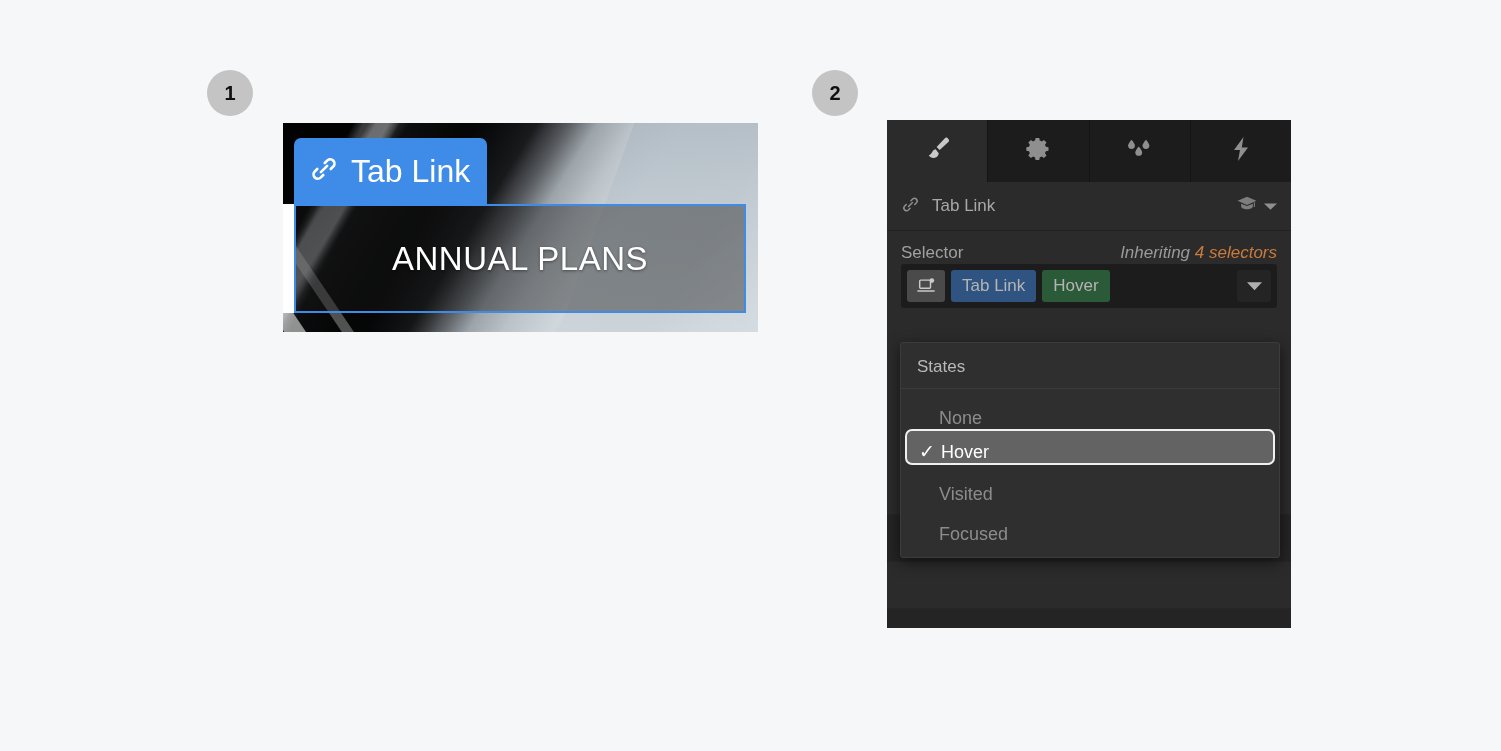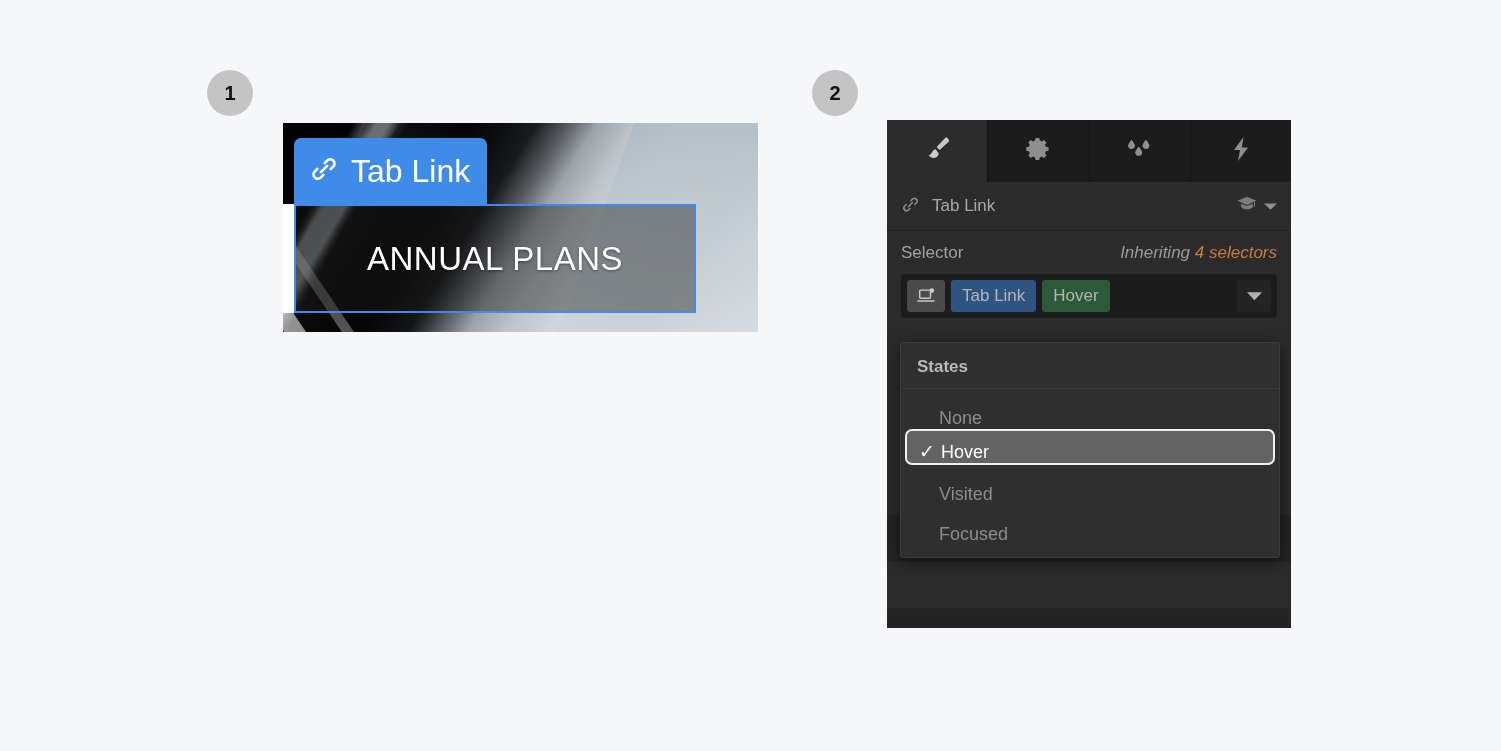--- a/index.html
+++ b/index.html
@@ -79,21 +79,21 @@
     position: absolute;
     background: rgba(255,255,255,0.55);
     transform: rotate(-34deg);
   }
 
   
   #tab-link-element {
     position: absolute;
     left: 11px;
     top: 81px;
-    width: 402px;
+    width: 452px;
     height: 109px;
     box-sizing: border-box;
     border: 2px solid #3e8ce8;
     background: rgba(25,25,25,0.42);
     display: flex;
     align-items: center;
     justify-content: center;
   }
   #tab-link-element .elem-text {
     color: #ffffff;
@@ -185,21 +185,21 @@
     gap: 6px;
   }
 
   .selector-section {
     padding: 12px 14px 0 14px;
   }
   .selector-row-label {
     display: flex;
     align-items: baseline;
     justify-content: space-between;
-    margin-bottom: 11px;
+    margin-bottom: 1px;
   }
   .selector-row-label .lbl {
     color: #a0a0a0;
     font-size: 17px;
   }
   .selector-row-label .inherit {
     color: #9a9a9a;
     font-size: 17px;
     font-style: italic;
   }
@@ -273,21 +273,21 @@
     background: #2f2f2f;
     border: 1px solid #3c3c3c;
     border-radius: 3px;
     box-shadow: 0 4px 14px rgba(0,0,0,0.55);
     padding-bottom: 12px;
     z-index: 10;
   }
   #states-dropdown .dd-title {
     color: #b9b9b9;
     font-size: 17px;
-    font-weight: bold;
+    font-weight: normal;
     padding: 14px 16px 11px 16px;
     border-bottom: 1px solid #3a3a3a;
   }
   .dd-item {
     height: 40px;
     display: flex;
     align-items: flex-end;
     padding: 0 16px;
     color: #8c8c8c;
     font-size: 18px;

